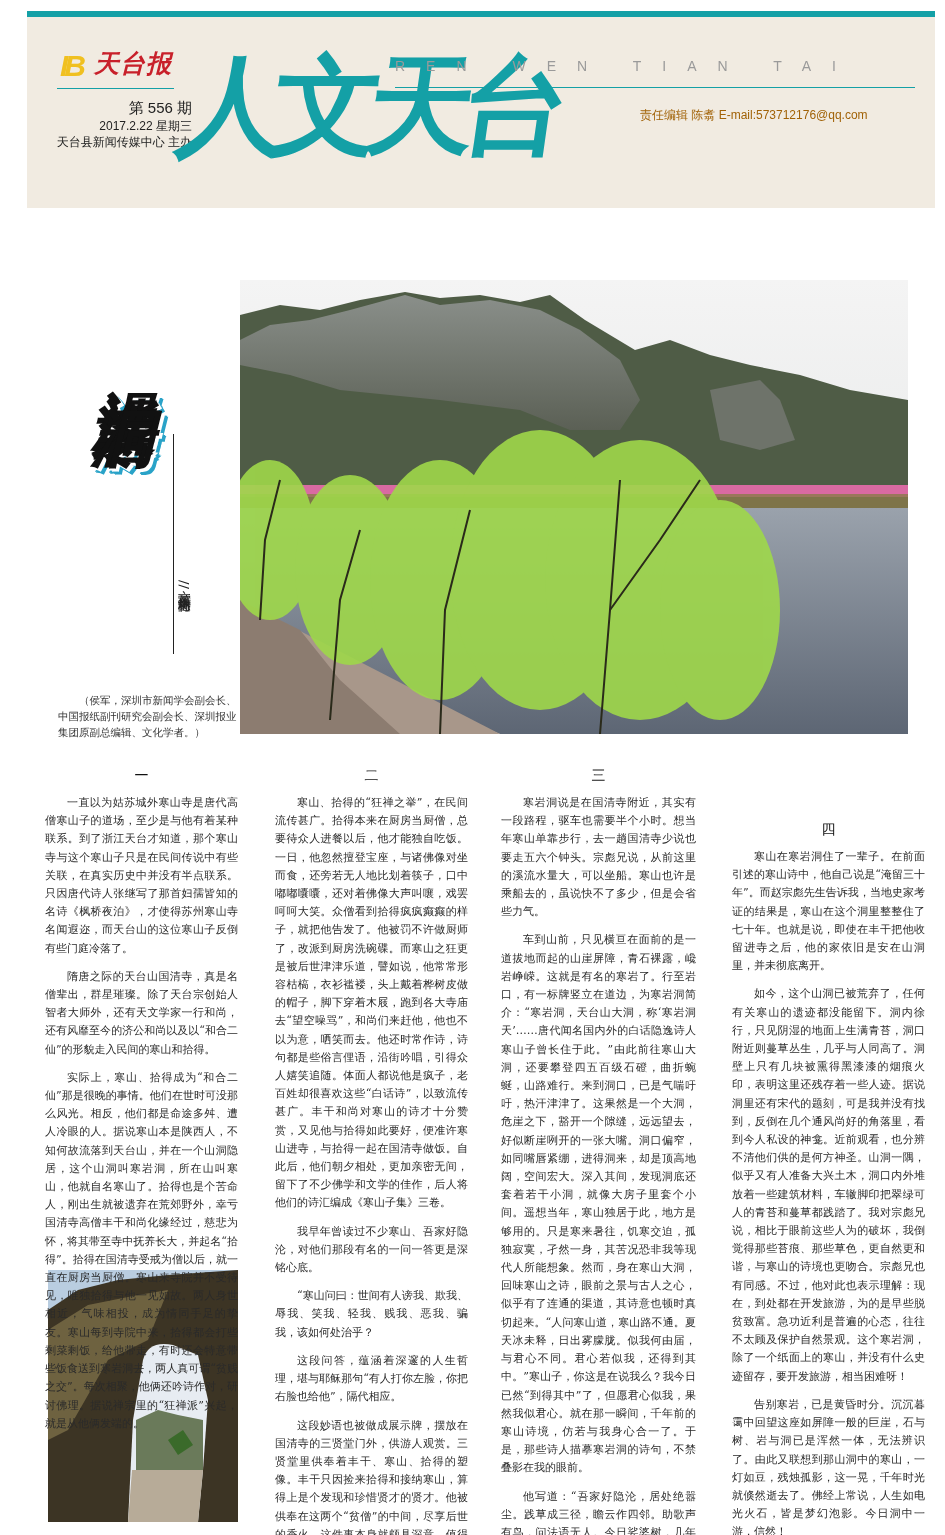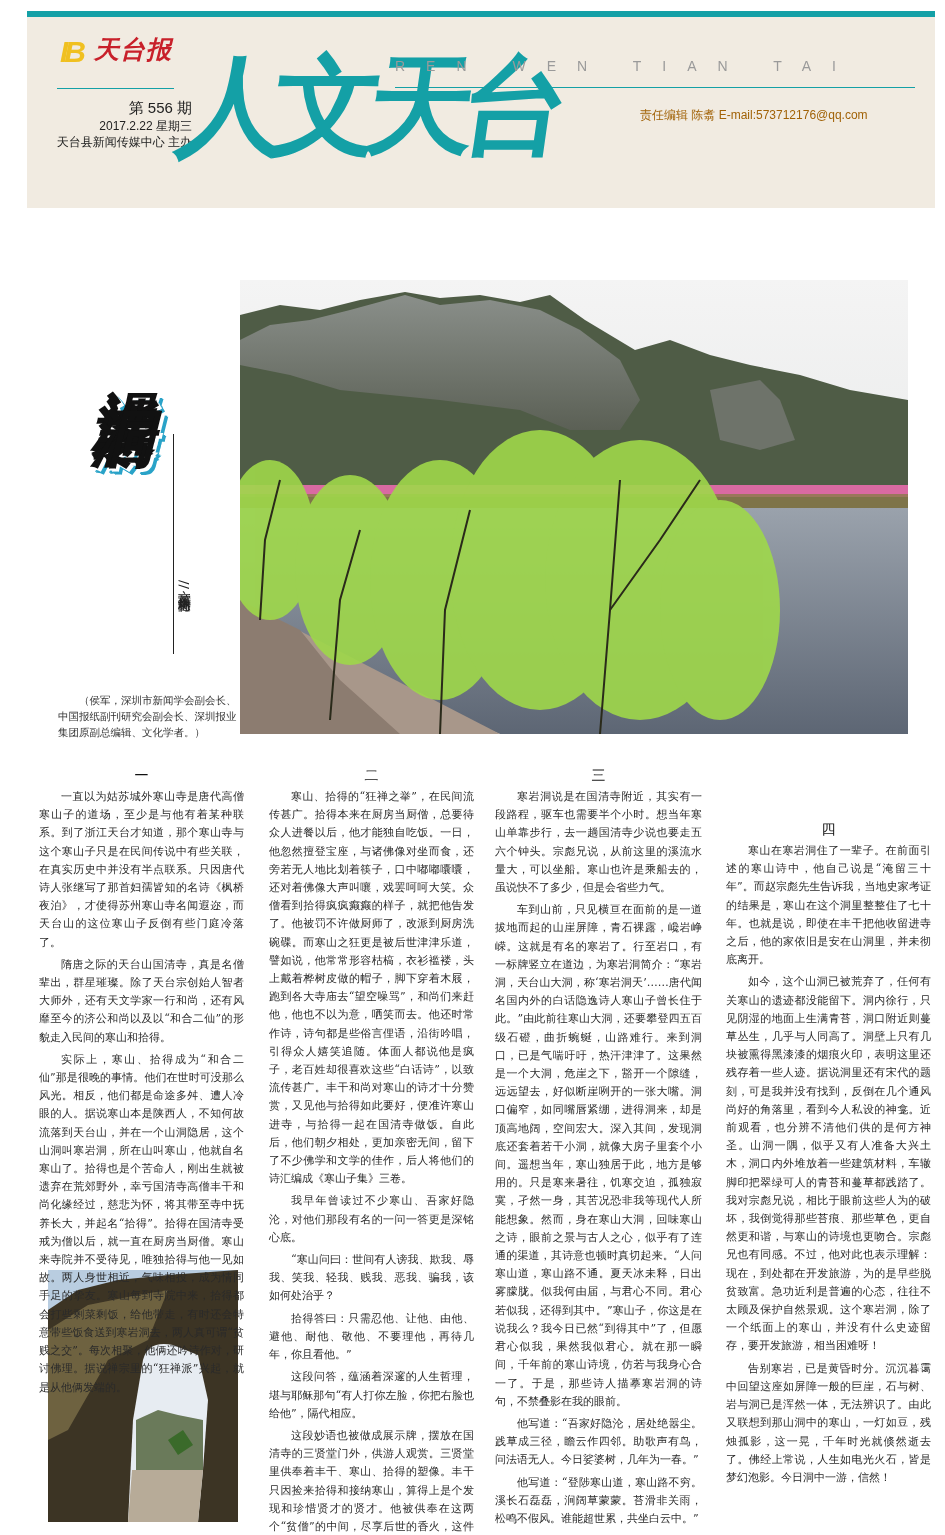--- a/index.html
+++ b/index.html
@@ -1,20 +1,20 @@
 <!DOCTYPE html>
 <html><head>
 <meta charset="utf-8">
 <style>
   html, body { margin:0; padding:0; background:#ffffff; }
   body { width:945px; height:1535px; position:relative; overflow:hidden;
          font-family:"DejaVu Serif","Liberation Serif",serif; color:#222; }
   .topbar { position:absolute; left:27px; top:11px; width:908px; height:6px; background:#14a0a6; }
   .masthead { position:absolute; left:27px; top:17px; width:908px; height:191px; background:#f1ebe1; }
-  .logo { position:absolute; left:60px; top:31px; width:120px; height:44px;text-align:right; }
+  .logo { position:absolute; left:60px; top:45px; width:120px; height:44px;text-align:right; }
   .logo .b { position:absolute; left:0; top:4px; font-family:"Liberation Sans",sans-serif; font-style:italic; font-weight:bold; font-size:30px; color:#f0c020; letter-spacing:-4px; }
   .logo .t { position:absolute; left:34px; top:2px; font-family:Liberation Mono, monospace; font-style:italic; font-weight:bold; font-size:25px; color:#c8202a; letter-spacing:1px; }
   .logo-rule { position:absolute; left:57px; top:88px; width:117px; height:1px; background:#14a0a6; }
   .issue { position:absolute; left:40px; top:98px; width:152px; text-align:right; font-family:"Liberation Sans",sans-serif; color:#222; }
   .issue .num { font-size:15px; line-height:20px; }
   .issue .date { font-size:12px; line-height:16px; }
   .issue .org { font-size:12px; line-height:16px; }
   .bigtitle { position:absolute; left:180px; top:40px; font-family:"DejaVu Serif",serif; font-weight:bold; font-size:108px; line-height:130px; color:#14a0a6; letter-spacing:-14px; transform:skewX(-8deg); }
   .pinyin { position:absolute; left:395px; top:58px; width:520px; font-family:"Liberation Sans",sans-serif; font-size:14px; color:#9a9a9a; letter-spacing:21px; white-space:nowrap; }
   .pinyin-rule { position:absolute; left:395px; top:87px; width:520px; height:1px; background:#14a0a6; }
@@ -23,21 +23,21 @@
   .vtitle { position:absolute; left:78px; top:340px; width:90px; writing-mode:vertical-rl; font-family:"DejaVu Sans",sans-serif; font-weight:bold; font-style:italic; font-size:64px; line-height:90px; color:#111; letter-spacing:4px;
             text-shadow: 3px 3px 0 #fff, 5px 5px 0 #2aa3c8, 6px 6px 0 #2aa3c8; }
   .vrule { position:absolute; left:173px; top:434px; width:1px; height:220px; background:#222; }
   .byline { position:absolute; left:177px; top:580px; writing-mode:vertical-rl; font-family:"DejaVu Sans",sans-serif; font-size:13px; line-height:14px; color:#222; }
   .author-note { position:absolute; left:58px; top:692px; width:180px; font-family:"DejaVu Serif",serif; font-size:10.5px; line-height:16px; color:#333; text-indent:2em; }
 
   .photo-main { position:absolute; left:240px; top:280px; width:668px; height:454px; overflow:hidden; }
   .photo-side { position:absolute; left:48px; top:1270px; width:190px; height:252px; overflow:hidden; }
 
   .col { position:absolute; font-family:"DejaVu Serif","Liberation Serif",serif; font-size:11px; line-height:18.2px; color:#2a2a2a; text-align:justify; }
-  .col p { margin:4px; text-indent:2em; }
+  .col p { margin:10px; text-indent:2em; }
   .col h3 { margin:0 0 1px 0; text-align:center; font-size:14px; line-height:18px; font-weight:normal; color:#111; }
   .col .ellipsis { text-indent:2em; }
   .col1 { left:35px; top:766px; width:213px; }
   .col2 { left:265px; top:766px; width:213px; }
   .col3 { left:491px; top:766px; width:215px; }
   .col4 { left:722px; top:766px; width:213px; }
 </style>
 </head>
 <body>
 
@@ -124,21 +124,20 @@
   <p>一直以为姑苏城外寒山寺是唐代高僧寒山子的道场，至少是与他有着某种联系。到了浙江天台才知道，那个寒山寺与这个寒山子只是在民间传说中有些关联，在真实历史中并没有半点联系。只因唐代诗人张继写了那首妇孺皆知的名诗《枫桥夜泊》，才使得苏州寒山寺名闻遐迩，而天台山的这位寒山子反倒有些门庭冷落了。</p>
   <p>隋唐之际的天台山国清寺，真是名僧辈出，群星璀璨。除了天台宗创始人智者大师外，还有天文学家一行和尚，还有风靡至今的济公和尚以及以“和合二仙”的形貌走入民间的寒山和拾得。</p>
   <p>实际上，寒山、拾得成为“和合二仙”那是很晚的事情。他们在世时可没那么风光。相反，他们都是命途多舛、遭人冷眼的人。据说寒山本是陕西人，不知何故流落到天台山，并在一个山洞隐居，这个山洞叫寒岩洞，所在山叫寒山，他就自名寒山了。拾得也是个苦命人，刚出生就被遗弃在荒郊野外，幸亏国清寺高僧丰干和尚化缘经过，慈悲为怀，将其带至寺中抚养长大，并起名“拾得”。拾得在国清寺受戒为僧以后，就一直在厨房当厨僧。寒山来寺院并不受待见，唯独拾得与他一见如故。两人身世相近，气味相投，成为情同手足的挚友。寒山每到寺院中来，拾得都会打些剩菜剩饭，给他带走，有时还会特意带些饭食送到寒岩洞去，两人真可谓“贫贱之交”。每次相聚，他俩还吟诗作对，研讨佛理。据说禅宗里的“狂禅派”兴起，就是从他俩发端的。</p>
 </div>
 
 <div class="col col2">
   <h3>二</h3>
   <p>寒山、拾得的“狂禅之举”，在民间流传甚广。拾得本来在厨房当厨僧，总要待众人进餐以后，他才能独自吃饭。一日，他忽然擅登宝座，与诸佛像对坐而食，还旁若无人地比划着筷子，口中嘟嘟囔囔，还对着佛像大声叫嚷，戏罢呵呵大笑。众僧看到拾得疯疯癫癫的样子，就把他告发了。他被罚不许做厨师了，改派到厨房洗碗碟。而寒山之狂更是被后世津津乐道，譬如说，他常常形容枯槁，衣衫褴褛，头上戴着桦树皮做的帽子，脚下穿着木屐，跑到各大寺庙去“望空噪骂”，和尚们来赶他，他也不以为意，哂笑而去。他还时常作诗，诗句都是些俗言俚语，沿街吟唱，引得众人嬉笑追随。体面人都说他是疯子，老百姓却很喜欢这些“白话诗”，以致流传甚广。丰干和尚对寒山的诗才十分赞赏，又见他与拾得如此要好，便准许寒山进寺，与拾得一起在国清寺做饭。自此后，他们朝夕相处，更加亲密无间，留下了不少佛学和文学的佳作，后人将他们的诗汇编成《寒山子集》三卷。</p>
   <p>我早年曾读过不少寒山、吾家好隐沦，对他们那段有名的一问一答更是深铭心底。</p>
   <p>“寒山问曰：世间有人谤我、欺我、辱我、笑我、轻我、贱我、恶我、骗我，该如何处治乎？</p>
-  <p>拾得答曰：只需忍他、让他、由他、避他、耐他、敬他、不要理他，再待几年，你且看他。”</p>
   <p>这段问答，蕴涵着深邃的人生哲理，堪与耶稣那句“有人打你左脸，你把右脸也给他”，隔代相应。</p>
   <p>这段妙语也被做成展示牌，摆放在国清寺的三贤堂门外，供游人观赏。三贤堂里供奉着丰干、寒山、拾得的塑像。丰干只因捡来拾得和接纳寒山，算得上是个发现和珍惜贤才的贤才。他被供奉在这两个“贫僧”的中间，尽享后世的香火，这件事本身就颇具深意，值得那些掌握着人才命运的人们玩味和深省。</p>
   <p>从三贤堂出来，我问同行的宗彪兄：“寒山隐居的那个寒岩洞，可否前往一观？”宗彪兄笑答：“你真是问对人了，寒岩洞离我老家的村子很近，我从小就常去洞里玩耍。我可以带路兼当导游！”真是有缘之人不用愁，我们当即决定放弃一些既定景点，从国清寺一出来，便直奔寒岩洞而去。</p>
 </div>
 
 <div class="col col3">
   <h3>三</h3>
   <p>寒岩洞说是在国清寺附近，其实有一段路程，驱车也需要半个小时。想当年寒山单靠步行，去一趟国清寺少说也要走五六个钟头。宗彪兄说，从前这里的溪流水量大，可以坐船。寒山也许是乘船去的，虽说快不了多少，但是会省些力气。</p>
   <p>车到山前，只见横亘在面前的是一道拔地而起的山崖屏障，青石裸露，巉岩峥嵘。这就是有名的寒岩了。行至岩口，有一标牌竖立在道边，为寒岩洞简介：“寒岩洞，天台山大洞，称‘寒岩洞天’……唐代闻名国内外的白话隐逸诗人寒山子曾长住于此。”由此前往寒山大洞，还要攀登四五百级石磴，曲折蜿蜒，山路难行。来到洞口，已是气喘吁吁，热汗津津了。这果然是一个大洞，危崖之下，豁开一个隙缝，远远望去，好似断崖咧开的一张大嘴。洞口偏窄，如同嘴唇紧绷，进得洞来，却是顶高地阔，空间宏大。深入其间，发现洞底还套着若干小洞，就像大房子里套个小间。遥想当年，寒山独居于此，地方是够用的。只是寒来暑往，饥寒交迫，孤独寂寞，孑然一身，其苦况恐非我等现代人所能想象。然而，身在寒山大洞，回味寒山之诗，眼前之景与古人之心，似乎有了连通的渠道，其诗意也顿时真切起来。“人问寒山道，寒山路不通。夏天冰未释，日出雾朦胧。似我何由届，与君心不同。君心若似我，还得到其中。”寒山子，你这是在说我么？我今日已然“到得其中”了，但愿君心似我，果然我似君心。就在那一瞬间，千年前的寒山诗境，仿若与我身心合一了。于是，那些诗人描摹寒岩洞的诗句，不禁叠影在我的眼前。</p>
   <p>他写道：“吾家好隐沦，居处绝嚣尘。践草成三径，瞻云作四邻。助歌声有鸟，问法语无人。今日娑婆树，几年为一春。”</p>

